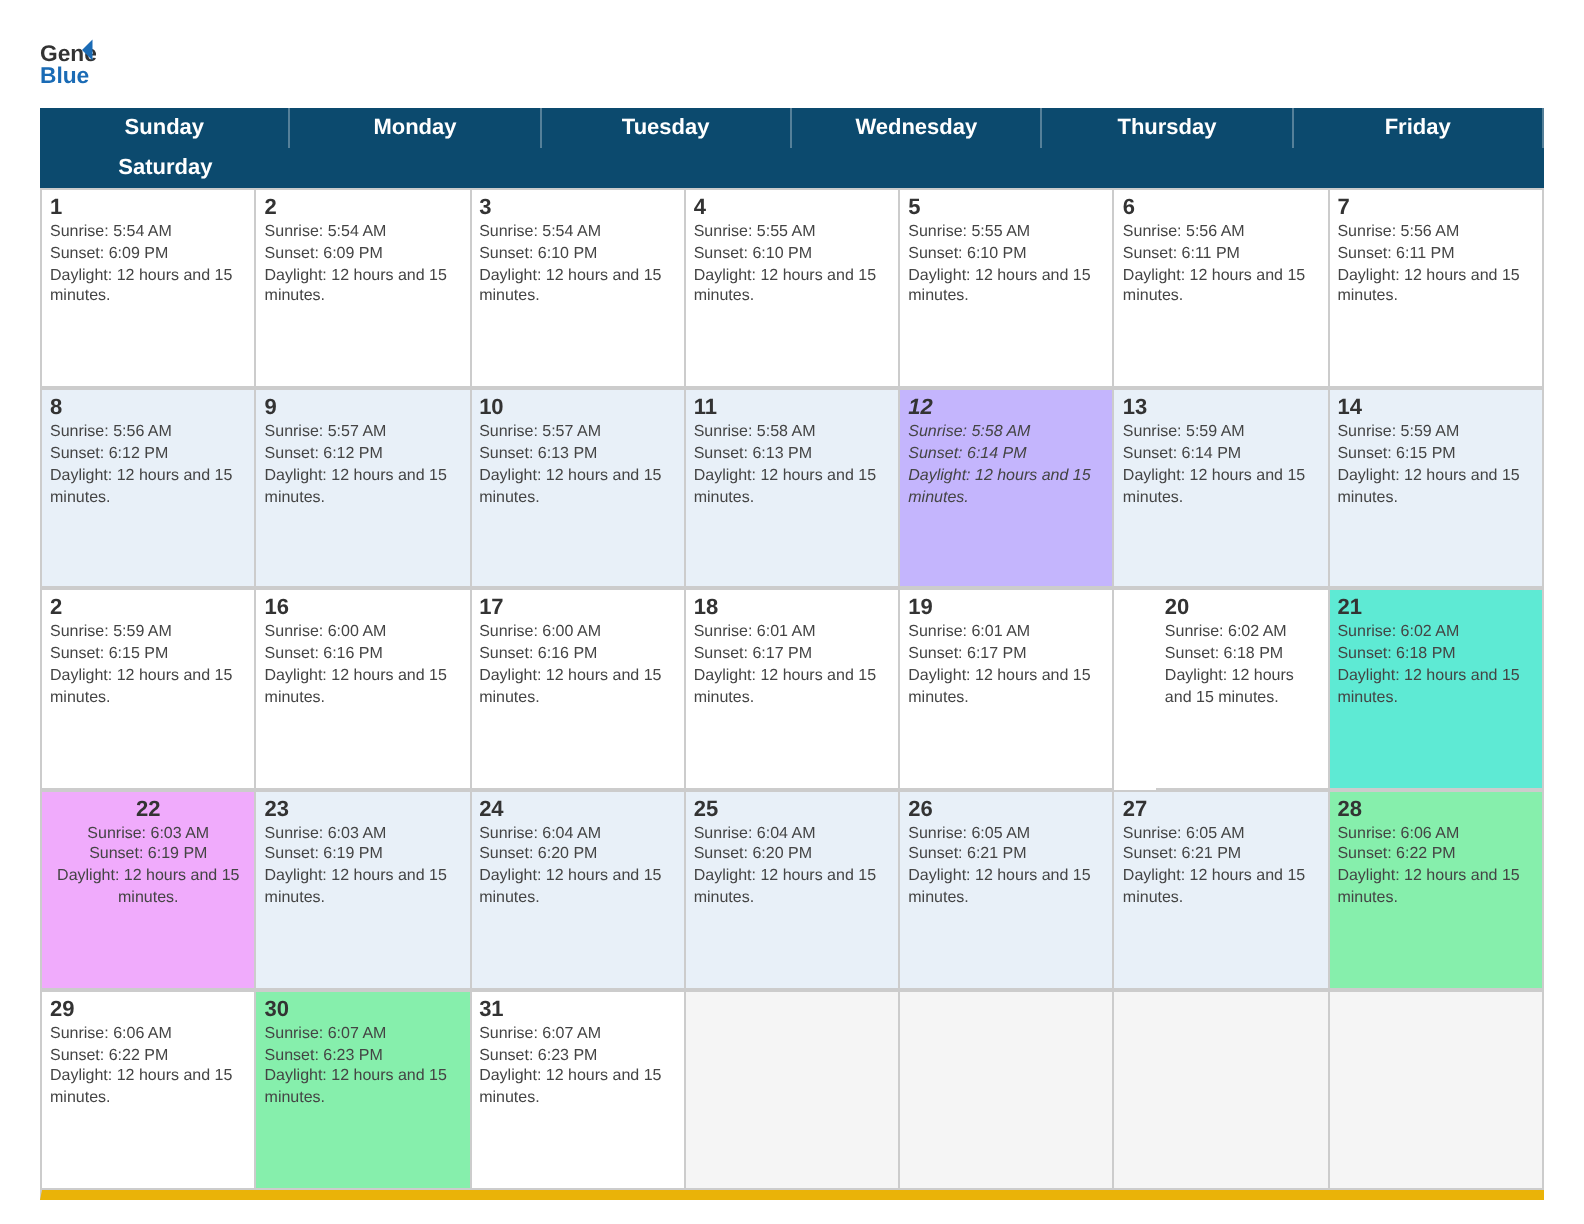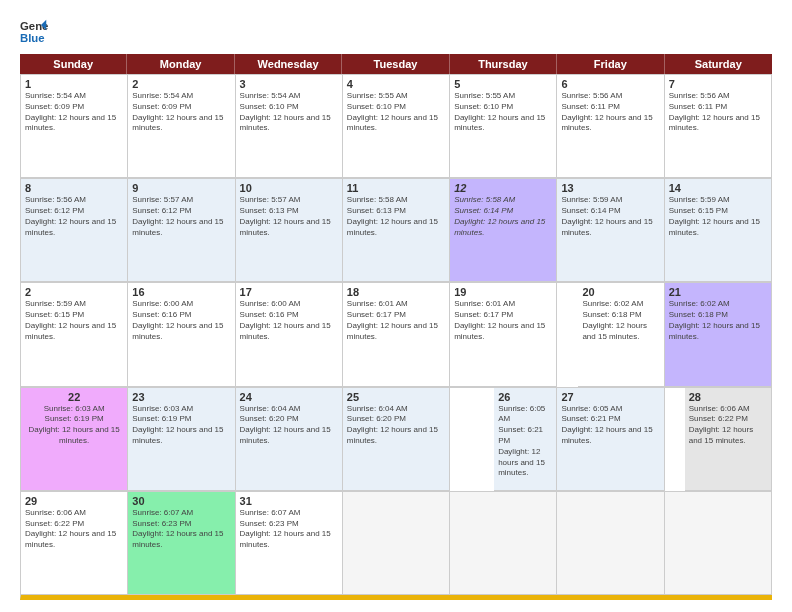--- a/index.html
+++ b/index.html
@@ -45,22 +45,22 @@
       font-size: 14px;
       color: #555;
     }
     .calendar {
       flex: 1;
       display: flex;
       flex-direction: column;
     }
     .cal-header-row {
       display: grid;
-      grid-template-columns: repeat(7, 1fr);
-      background: #7f1d1d;
+      grid-template-columns: repeat(6, 1fr);
+      background: #0c4a6e;
     }
     .cal-header-cell {
       color: #fff;
       font-size: 11px;
       font-weight: bold;
       text-align: center;
       padding: 4px 2px;
       border-right: 1px solid rgba(255,255,255,0.3);
     }
     .cal-header-cell:last-child { border-right: none; }
@@ -123,22 +123,22 @@
     <div class="title-block">
       <div class="main-title"></div>
       <div class="subtitle"></div>
     </div>
   </div>
 
   <div class="calendar">
     <div class="cal-header-row">
     <div class="cal-header-cell">Sunday</div>
         <div class="cal-header-cell">Monday</div>
+        <div class="cal-header-cell">Tuesday</div>
         <div class="cal-header-cell">Wednesday</div>
-        <div class="cal-header-cell">Tuesday</div>
         <div class="cal-header-cell">Thursday</div>
         <div class="cal-header-cell">Friday</div>
         <div class="cal-header-cell">Saturday</div>
       </div>
     <div class="cal-body">
     <div class="cal-week">
           <div class="cal-cell" style="background: rgb(255, 255, 255);">
             <span class="day-num">1</span>
             <div class="day-info">Sunrise: 5:54 AM<br>Sunset: 6:09 PM<br>Daylight: 12 hours and 15 minutes.</div>
           </div>
@@ -215,21 +215,21 @@
             <div class="day-info">Sunrise: 6:01 AM<br>Sunset: 6:17 PM<br>Daylight: 12 hours and 15 minutes.</div>
           </div>
           <div class="cal-cell" style="background: rgb(255, 255, 255);">
             <span class="day-num">19</span>
             <div class="day-info">Sunrise: 6:01 AM<br>Sunset: 6:17 PM<br>Daylight: 12 hours and 15 minutes.</div>
           </div>
           <div class="cal-cell" style="background: rgb(255, 255, 255); margin-left: 21px;">
             <span class="day-num">20</span>
             <div class="day-info">Sunrise: 6:02 AM<br>Sunset: 6:18 PM<br>Daylight: 12 hours and 15 minutes.</div>
           </div>
-          <div class="cal-cell" style="background: #c4b5fd;">
+          <div class="cal-cell" style="background: #5eead4;">
             <span class="day-num">21</span>
             <div class="day-info">Sunrise: 6:02 AM<br>Sunset: 6:18 PM<br>Daylight: 12 hours and 15 minutes.</div>
           </div>
         </div>
         <div class="cal-week">
           <div class="cal-cell" style="background: #f0abfc; text-align: center;">
             <span class="day-num">22</span>
             <div class="day-info">Sunrise: 6:03 AM<br>Sunset: 6:19 PM<br>Daylight: 12 hours and 15 minutes.</div>
           </div>
           <div class="cal-cell" style="background: rgb(232, 240, 248);">
@@ -237,29 +237,29 @@
             <div class="day-info">Sunrise: 6:03 AM<br>Sunset: 6:19 PM<br>Daylight: 12 hours and 15 minutes.</div>
           </div>
           <div class="cal-cell" style="background: rgb(232, 240, 248);">
             <span class="day-num">24</span>
             <div class="day-info">Sunrise: 6:04 AM<br>Sunset: 6:20 PM<br>Daylight: 12 hours and 15 minutes.</div>
           </div>
           <div class="cal-cell" style="background: rgb(232, 240, 248);">
             <span class="day-num">25</span>
             <div class="day-info">Sunrise: 6:04 AM<br>Sunset: 6:20 PM<br>Daylight: 12 hours and 15 minutes.</div>
           </div>
-          <div class="cal-cell" style="background: rgb(232, 240, 248); margin-left: 44px;">
+          <div class="cal-cell" style="background: rgb(232, 240, 248);">
             <span class="day-num">26</span>
             <div class="day-info">Sunrise: 6:05 AM<br>Sunset: 6:21 PM<br>Daylight: 12 hours and 15 minutes.</div>
           </div>
           <div class="cal-cell" style="background: rgb(232, 240, 248);">
             <span class="day-num">27</span>
             <div class="day-info">Sunrise: 6:05 AM<br>Sunset: 6:21 PM<br>Daylight: 12 hours and 15 minutes.</div>
           </div>
-          <div class="cal-cell" style="background: #e5e5e5; margin-left: 20px;">
+          <div class="cal-cell" style="background: #86efac;">
             <span class="day-num">28</span>
             <div class="day-info">Sunrise: 6:06 AM<br>Sunset: 6:22 PM<br>Daylight: 12 hours and 15 minutes.</div>
           </div>
         </div>
         <div class="cal-week">
           <div class="cal-cell" style="background: rgb(255, 255, 255);">
             <span class="day-num">29</span>
             <div class="day-info">Sunrise: 6:06 AM<br>Sunset: 6:22 PM<br>Daylight: 12 hours and 15 minutes.</div>
           </div>
           <div class="cal-cell" style="background: #86efac;">

